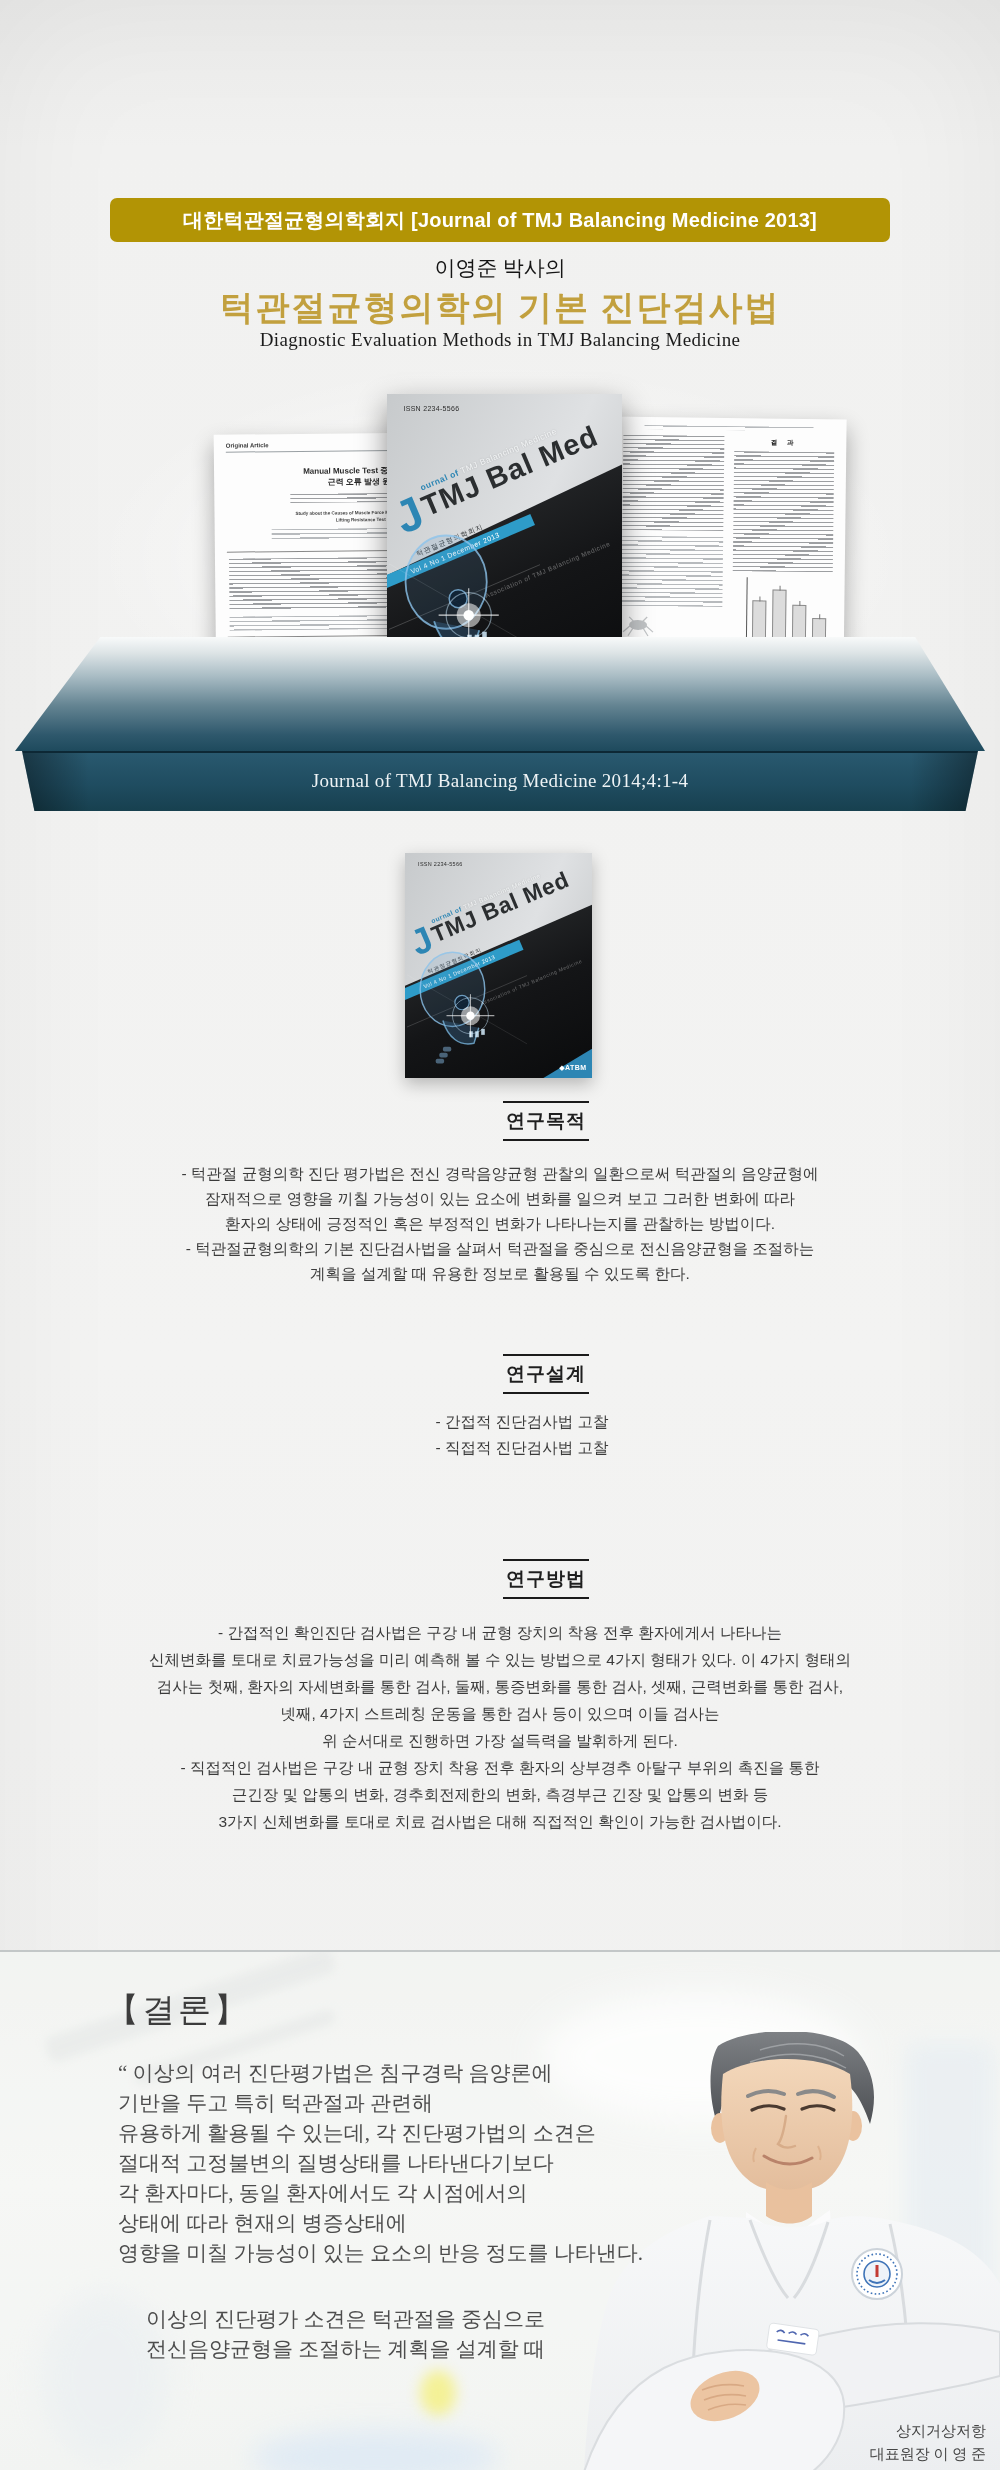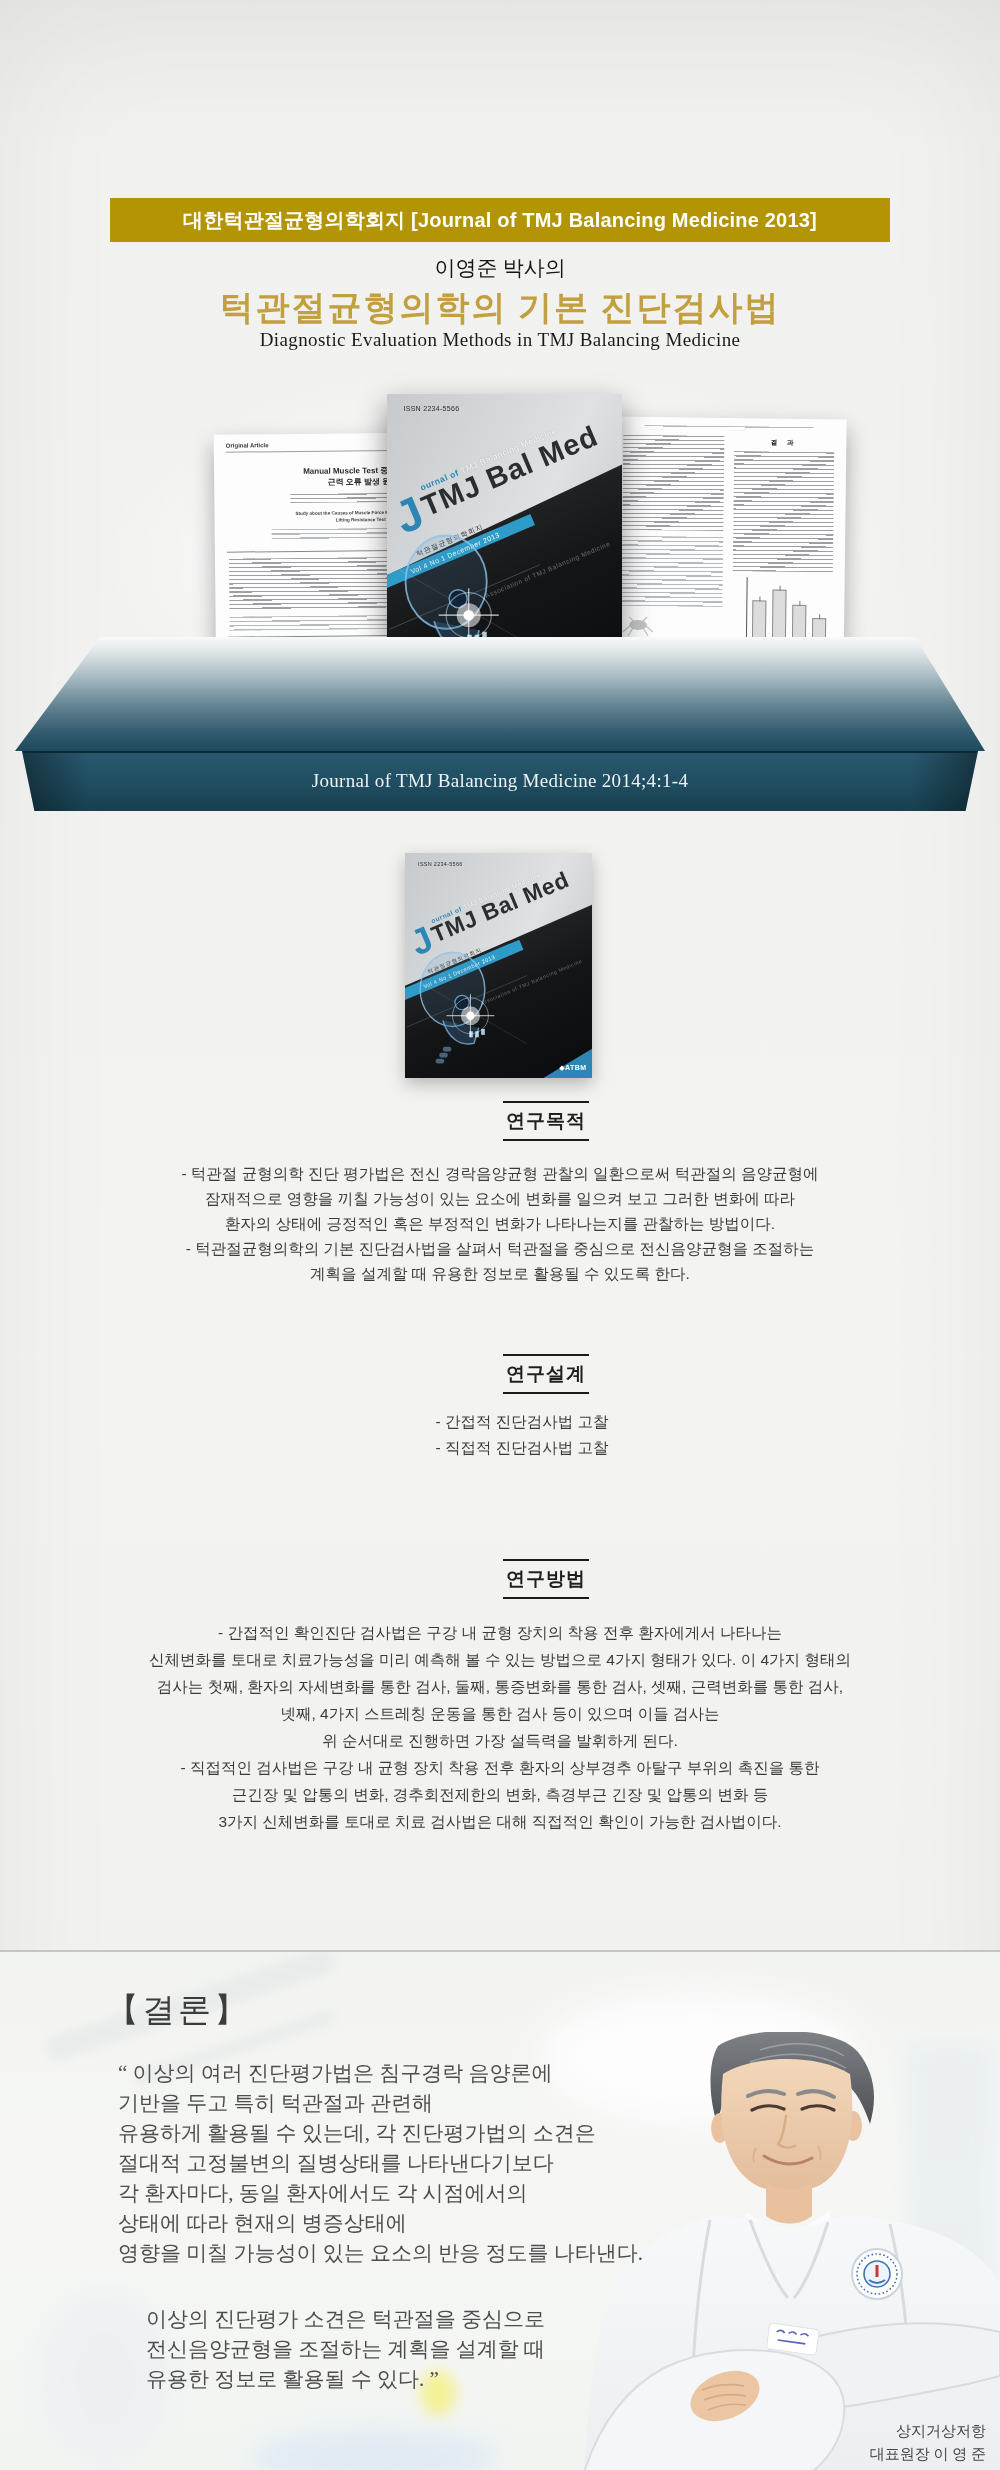--- a/index.html
+++ b/index.html
@@ -98,21 +98,21 @@
   .q1{top:106px;} .q2{top:352px;margin-left:28px;}
   .footer-sign{right:14px;top:468px;text-align:right;color:#454545;font-size:15px;}
   .footer-sign div{line-height:23px;}
   .doctor{left:560px;top:80px;width:440px;height:440px;}
 </style>
 </head>
 <body>
 
 <div class="canvas">
 
-  <div class="abs banner" style="background-color: rgb(178, 148, 5);">대한턱관절균형의학회지 [Journal of TMJ Balancing Medicine 2013]</div>
+  <div class="abs banner" style="background-color: rgb(178, 148, 5); border-radius: 7px;">대한턱관절균형의학회지 [Journal of TMJ Balancing Medicine 2013]</div>
   <div class="abs ctr serif author-line">이영준 박사의</div>
   <div class="abs ctr serif main-title" style="color: rgb(194, 160, 62);">턱관절균형의학의 기본 진단검사법</div>
   <div class="abs ctr serif sub-en">Diagnostic Evaluation Methods in TMJ Balancing Medicine</div>
 
   <div class="abs glow"></div>
   <div class="abs spread">
 
     <div class="jpage jpage-left">
       <div class="pg-pad">
         <div class="pg-head">
@@ -393,21 +393,20 @@
       <div>기반을 두고 특히 턱관절과 관련해</div>
       <div>유용하게 활용될 수 있는데, 각 진단평가법의 소견은</div>
       <div>절대적 고정불변의 질병상태를 나타낸다기보다</div>
       <div>각 환자마다, 동일 환자에서도 각 시점에서의</div>
       <div>상태에 따라 현재의 병증상태에</div>
       <div>영향을 미칠 가능성이 있는 요소의 반응 정도를 나타낸다.</div>
     </div>
     <div class="abs serif quote q2">
       <div>이상의 진단평가 소견은 턱관절을 중심으로</div>
       <div>전신음양균형을 조절하는 계획을 설계할 때</div>
-      <div>유용한 정보로 활용될 수 있다. ”</div>
     </div>
     <div class="abs serif footer-sign">
       <div>상지거상저항</div>
       <div>대표원장 이 영 준</div>
     </div>
   </div>
 
 </div>
 
 </body></html>

